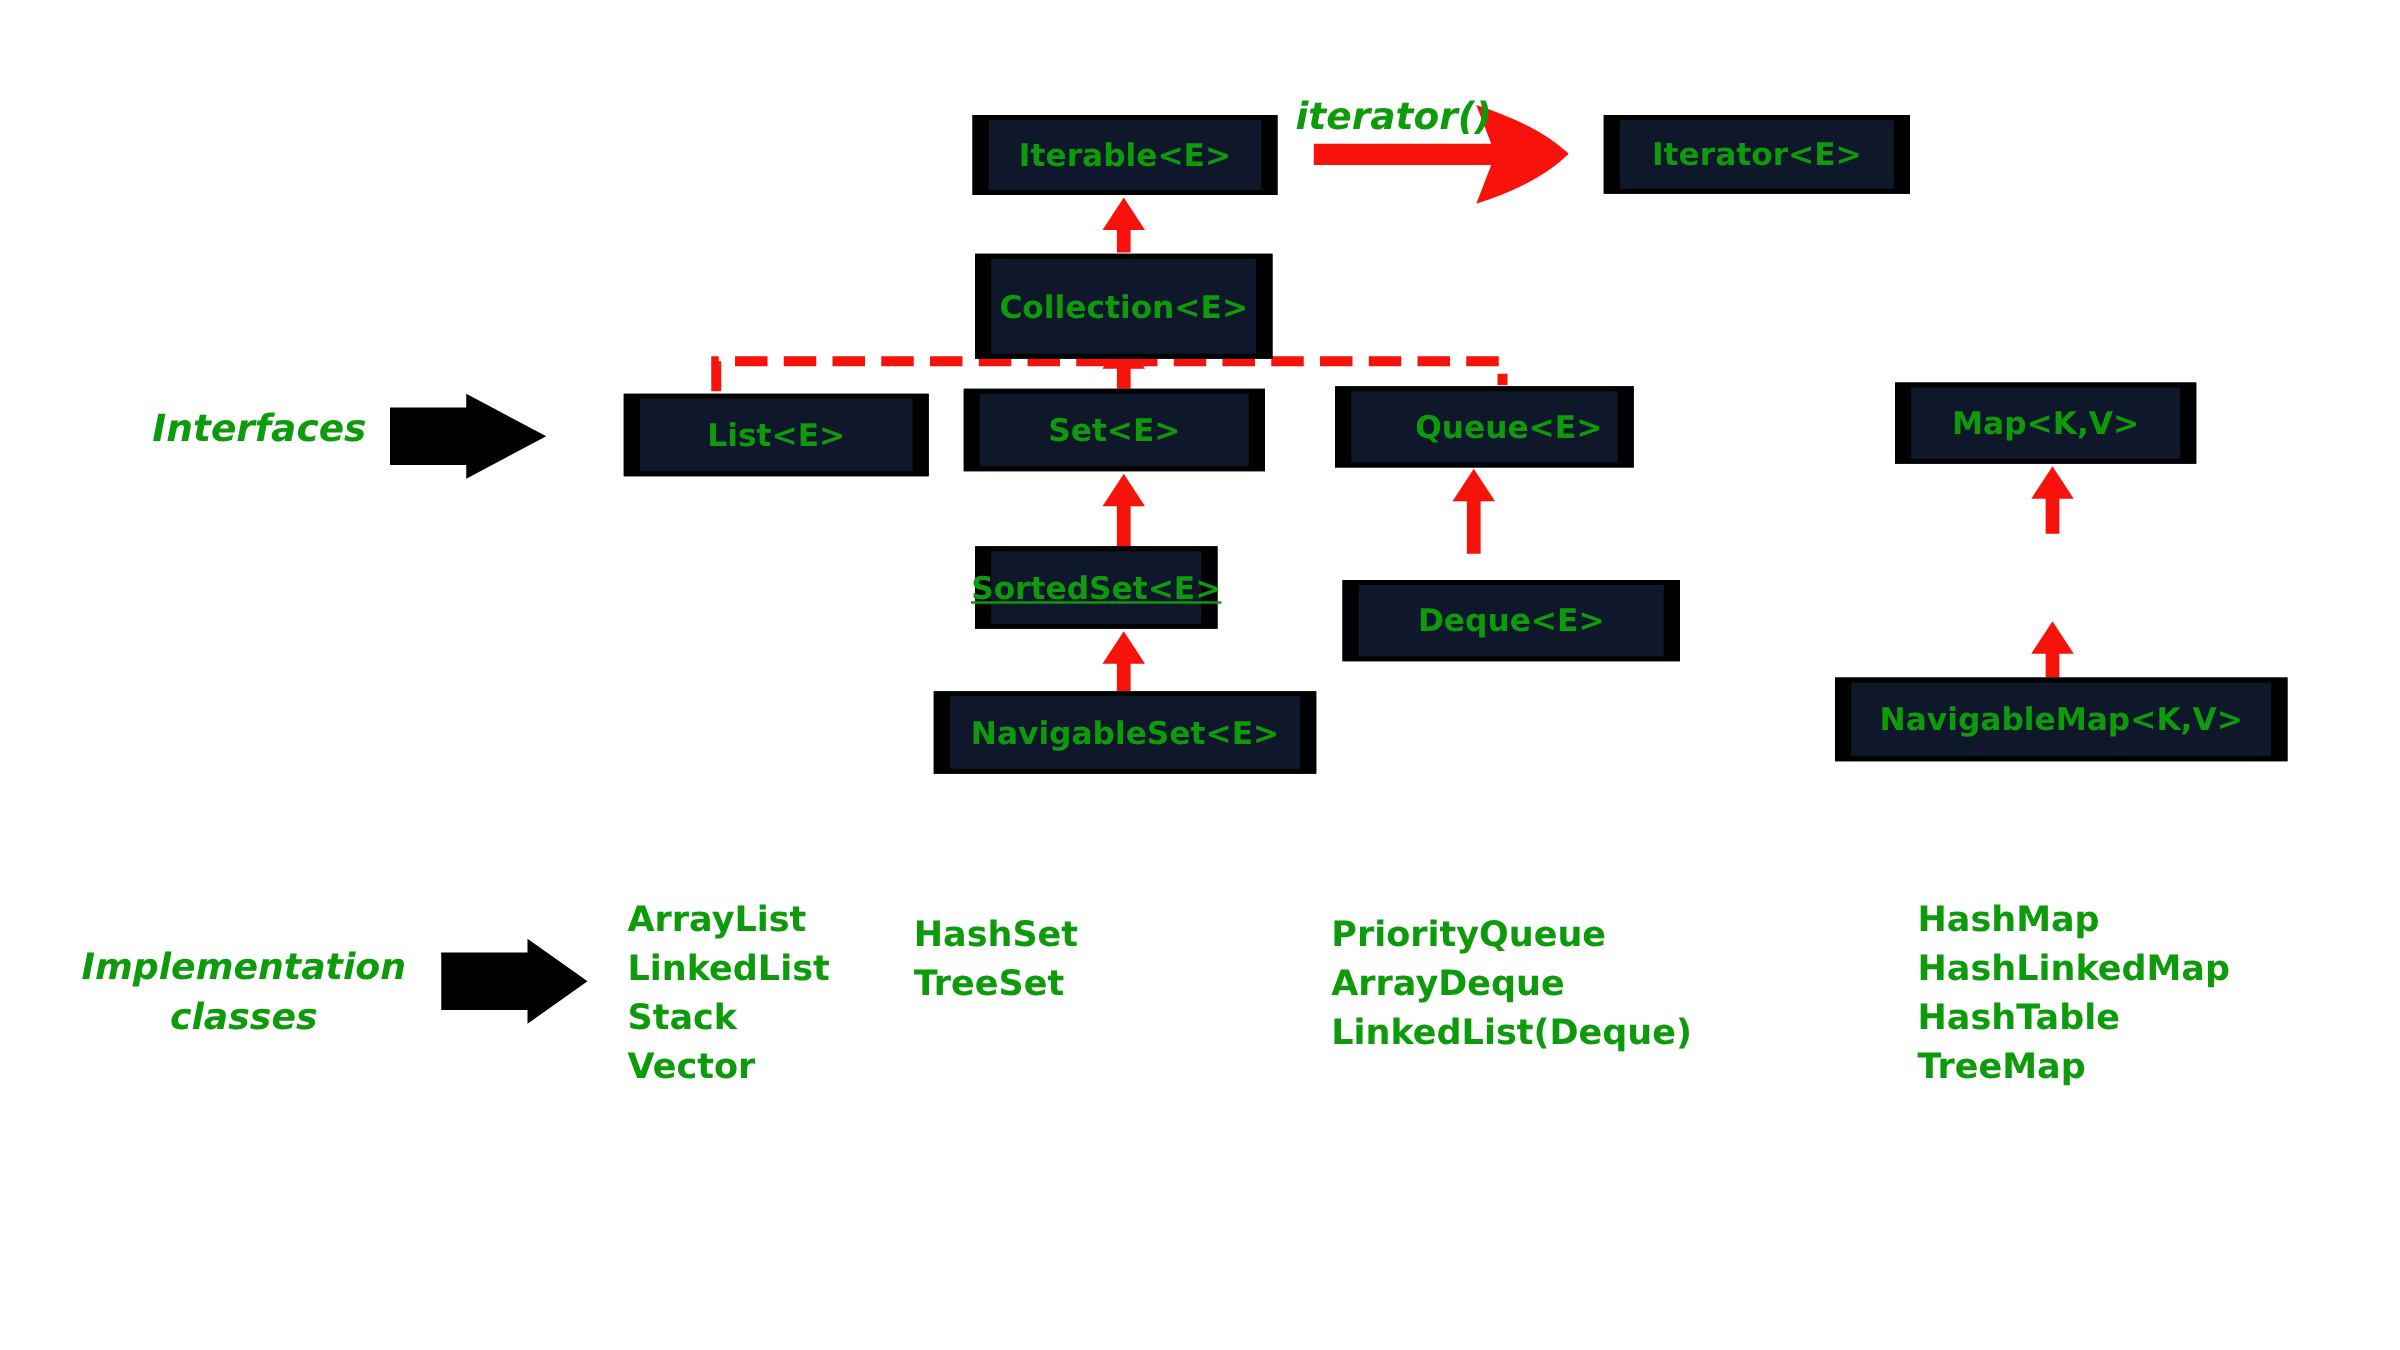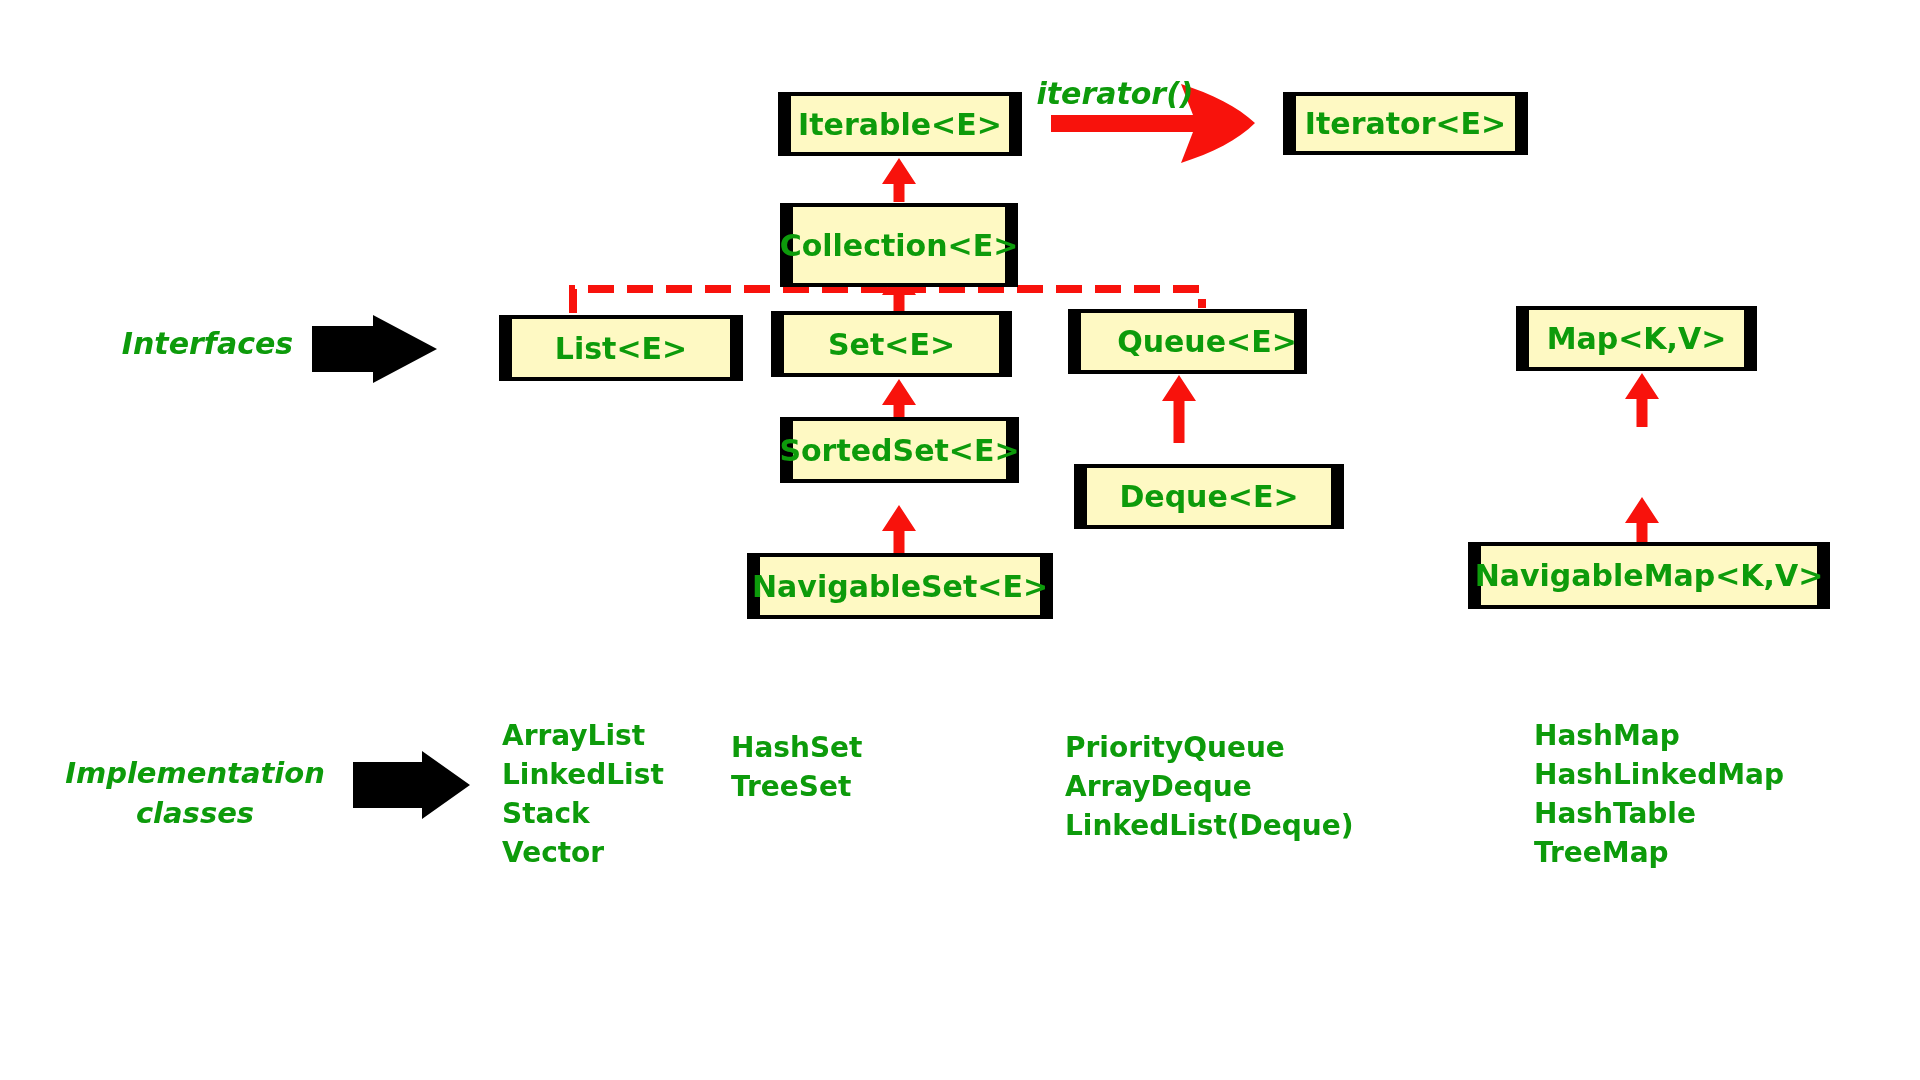--- a/index.html
+++ b/index.html
@@ -17,28 +17,28 @@
     background:var(--bg);
     font-family:"DejaVu Sans","Liberation Sans",sans-serif;
     overflow:hidden;
   }
   .overlay{
     position:absolute;left:0;top:0;width:1920px;height:1080px;
     pointer-events:none;
   }
   .box{
     position:absolute;
-    background:#fef9c3;
+    background:#0f172a;
     border-top:4px solid var(--black);
     border-bottom:4px solid var(--black);
     border-left:13px solid var(--black);
     border-right:13px solid var(--black);
     display:flex;align-items:center;justify-content:center;
     color:var(--green);
-    font-size:30px;
+    font-size:25px;
     font-weight:600;
     white-space:nowrap;
   }
   .lbl{
     position:absolute;
     color:var(--green);
     font-weight:600;
     white-space:nowrap;
   }
   .impl-col{
@@ -102,21 +102,21 @@
   </div>
 
   <div class="box" style="left:1068px;top:309px;width:239px;height:65px;padding-left:39px;">
     <span>Queue&lt;E&gt;</span>
   </div>
 
   <div class="box" style="left:1516px;top:306px;width:241px;height:65px;">
     <span>Map&lt;K,V&gt;</span>
   </div>
 
-  <div class="box" style="left:780px;top:417px;width:239px;height:66px;">
+  <div class="box" style="left:780px;top:437px;width:194px;height:66px;text-decoration:underline;">
     <span>SortedSet&lt;E&gt;</span>
   </div>
 
   <div class="box" style="left:1074px;top:464px;width:270px;height:65px;">
     <span>Deque&lt;E&gt;</span>
   </div>
 
 
   <div class="box" style="left:747px;top:553px;width:306px;height:66px;align-items:center;">
     <span>NavigableSet&lt;E&gt;</span>

